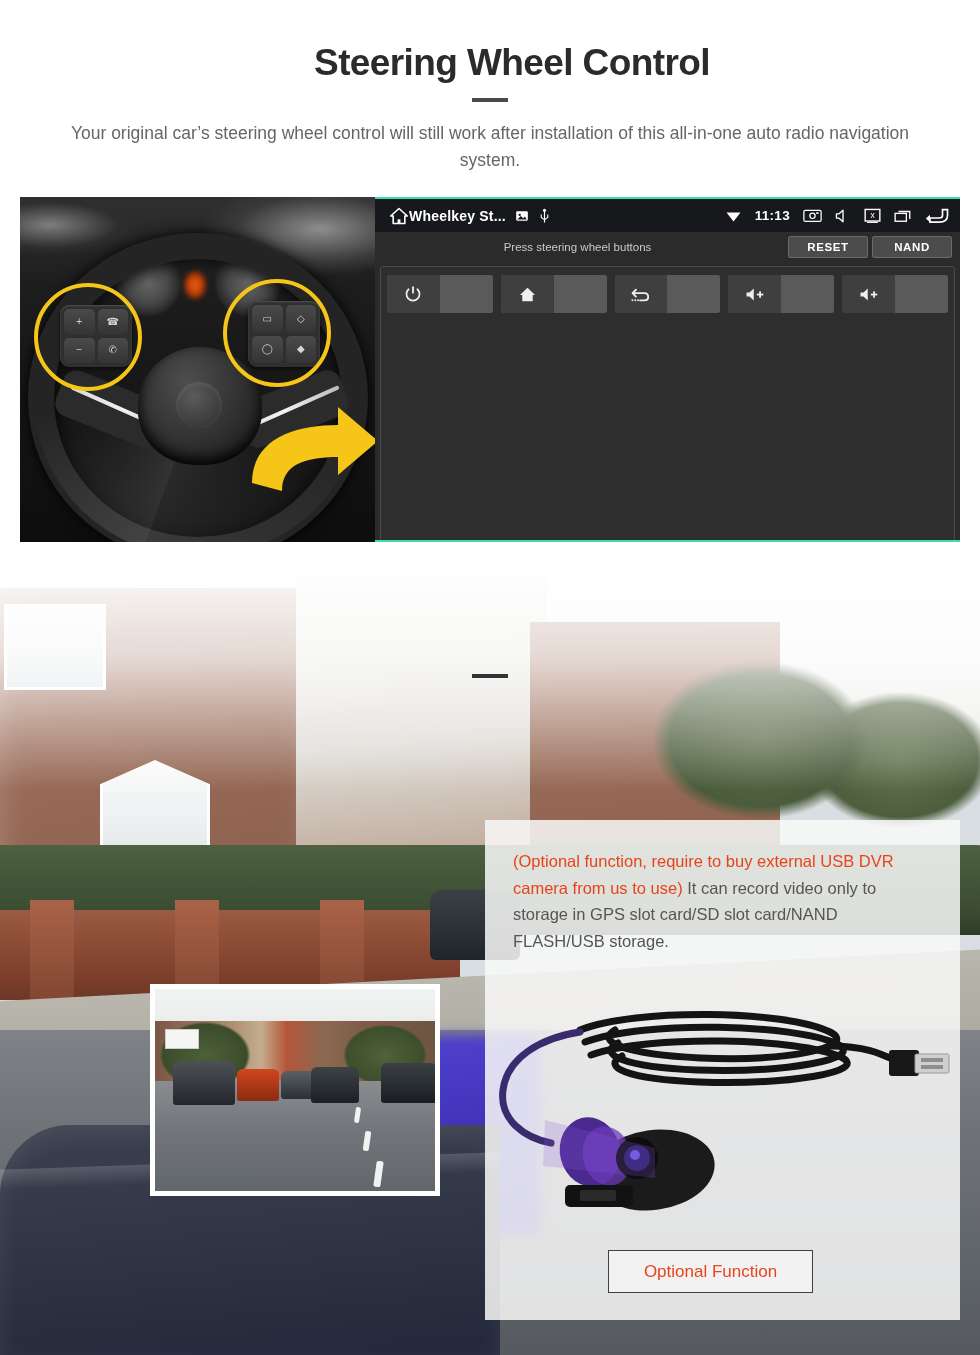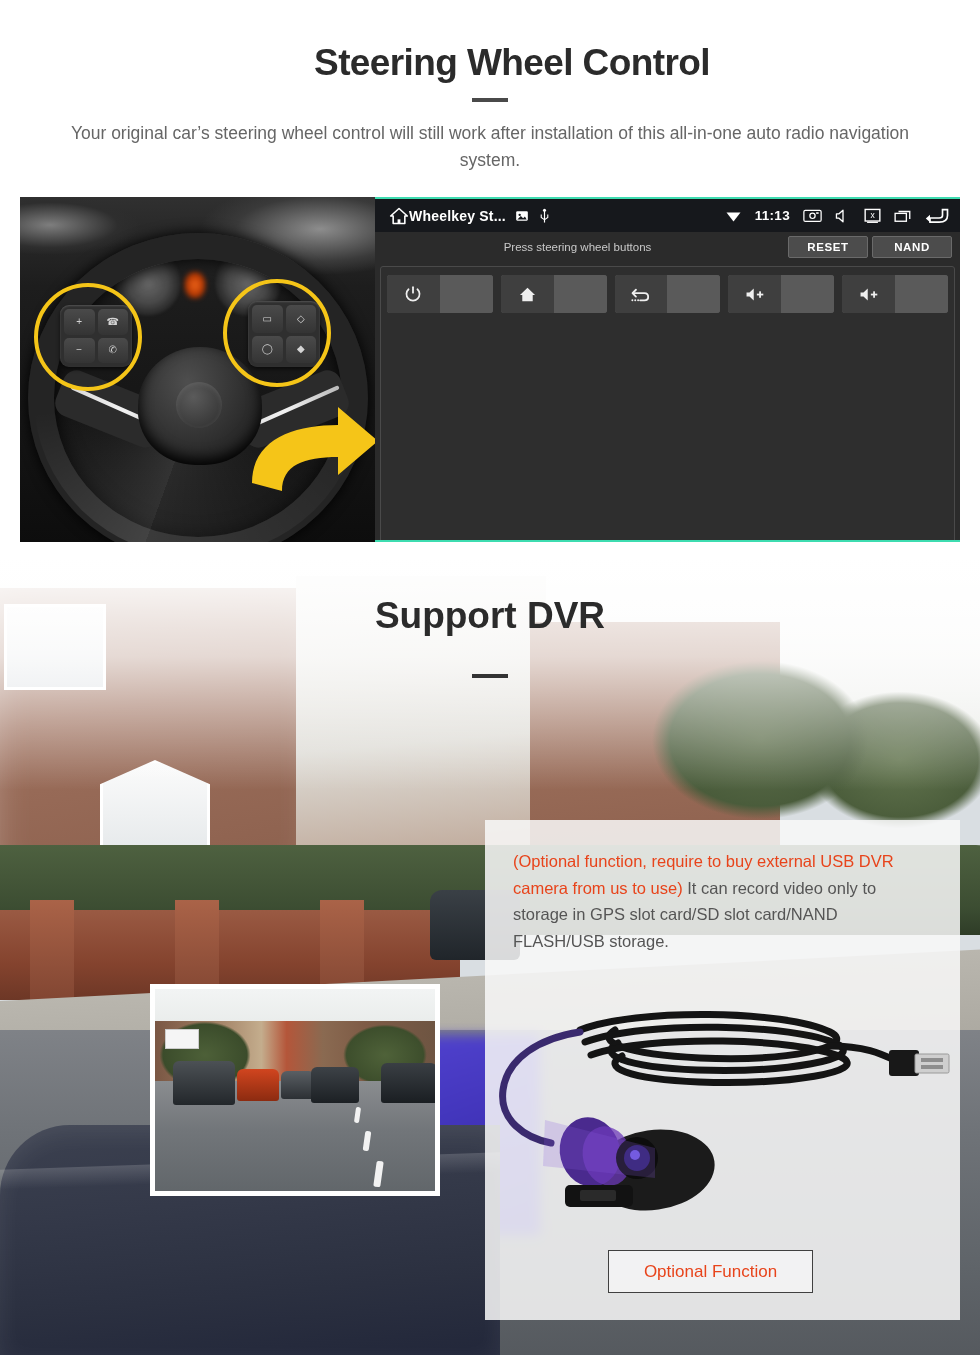--- a/index.html
+++ b/index.html
@@ -476,21 +476,20 @@
     <div class="sb-pillar" style="left:175px"></div>
     <div class="sb-pillar" style="left:320px"></div>
     <div class="sb-pavement"></div>
     <div class="sb-road"></div>
     <div class="sb-car"></div>
     <div class="sb-blue"></div>
     <div class="sb-dash"></div>
     <div class="sb-whitefade"></div>
   </div>
 
-  <h2 class="dvr-title">Support DVR</h2>
   <div class="dvr-rule" style="position:absolute;left:472px;top:98px;z-index:5"></div>
 </section>
 
 <div class="dash-inset">
   <div class="di-sky"></div>
   <div class="di-houses"></div>
   <div class="di-trees"></div>
   <div class="di-trees2"></div>
   <div class="di-sign"></div>
   <div class="di-road"></div>

